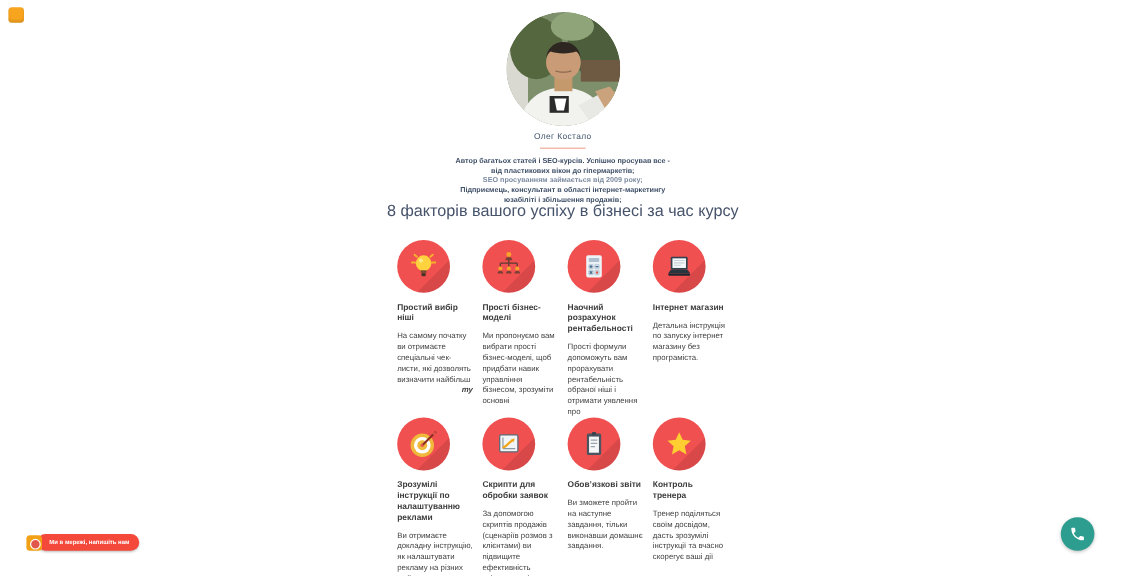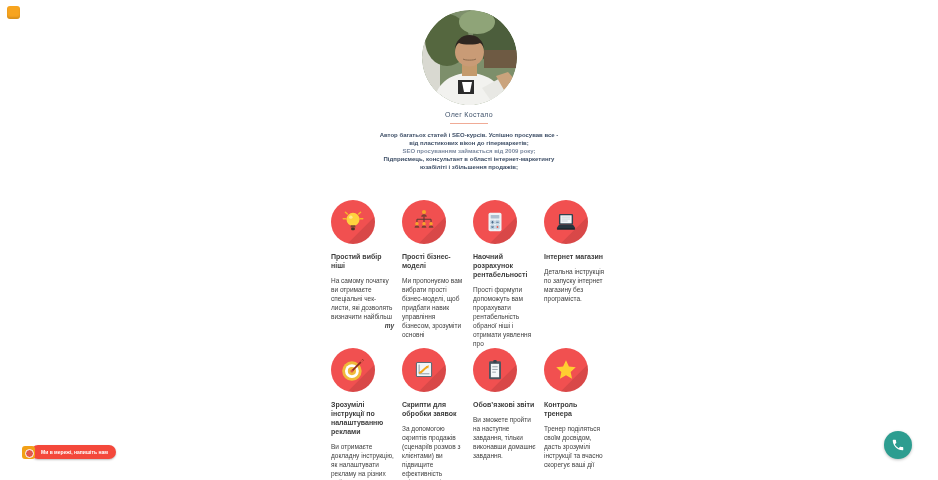--- a/index.html
+++ b/index.html
@@ -191,20 +191,21 @@
     </svg>
     <div class="name">Олег Костало</div>
     <div class="name-underline"></div>
     <div class="bio">
         <p class="bio-line">Автор багатьох статей і SEO-курсів. Успішно просував все - від пластикових вікон до гіпермаркетів;</p>
         <p class="bio-line">SEO просуванням займається від 2009 року;</p>
         <p class="bio-line">Підприємець, консультант в області інтернет-маркетингу юзабіліті і збільшення продажів;</p>
       </div>
   </div>
 
+  <h1 class="heading">8 факторів вашого успіху в бізнесі за час курсу</h1>
 
   <div class="grid">
       <div class="cell row1">
     <span class="circle">
       <svg>
             <use href="#lightbulb-icon"></use>
           </svg>
     </span>
     <h3 class="item-title">Простий вибір ніші</h3>
     <p class="item-body">На самому початку ви отримаєте спеціальні чек-листи, які дозволять визначити найбільш</p>

